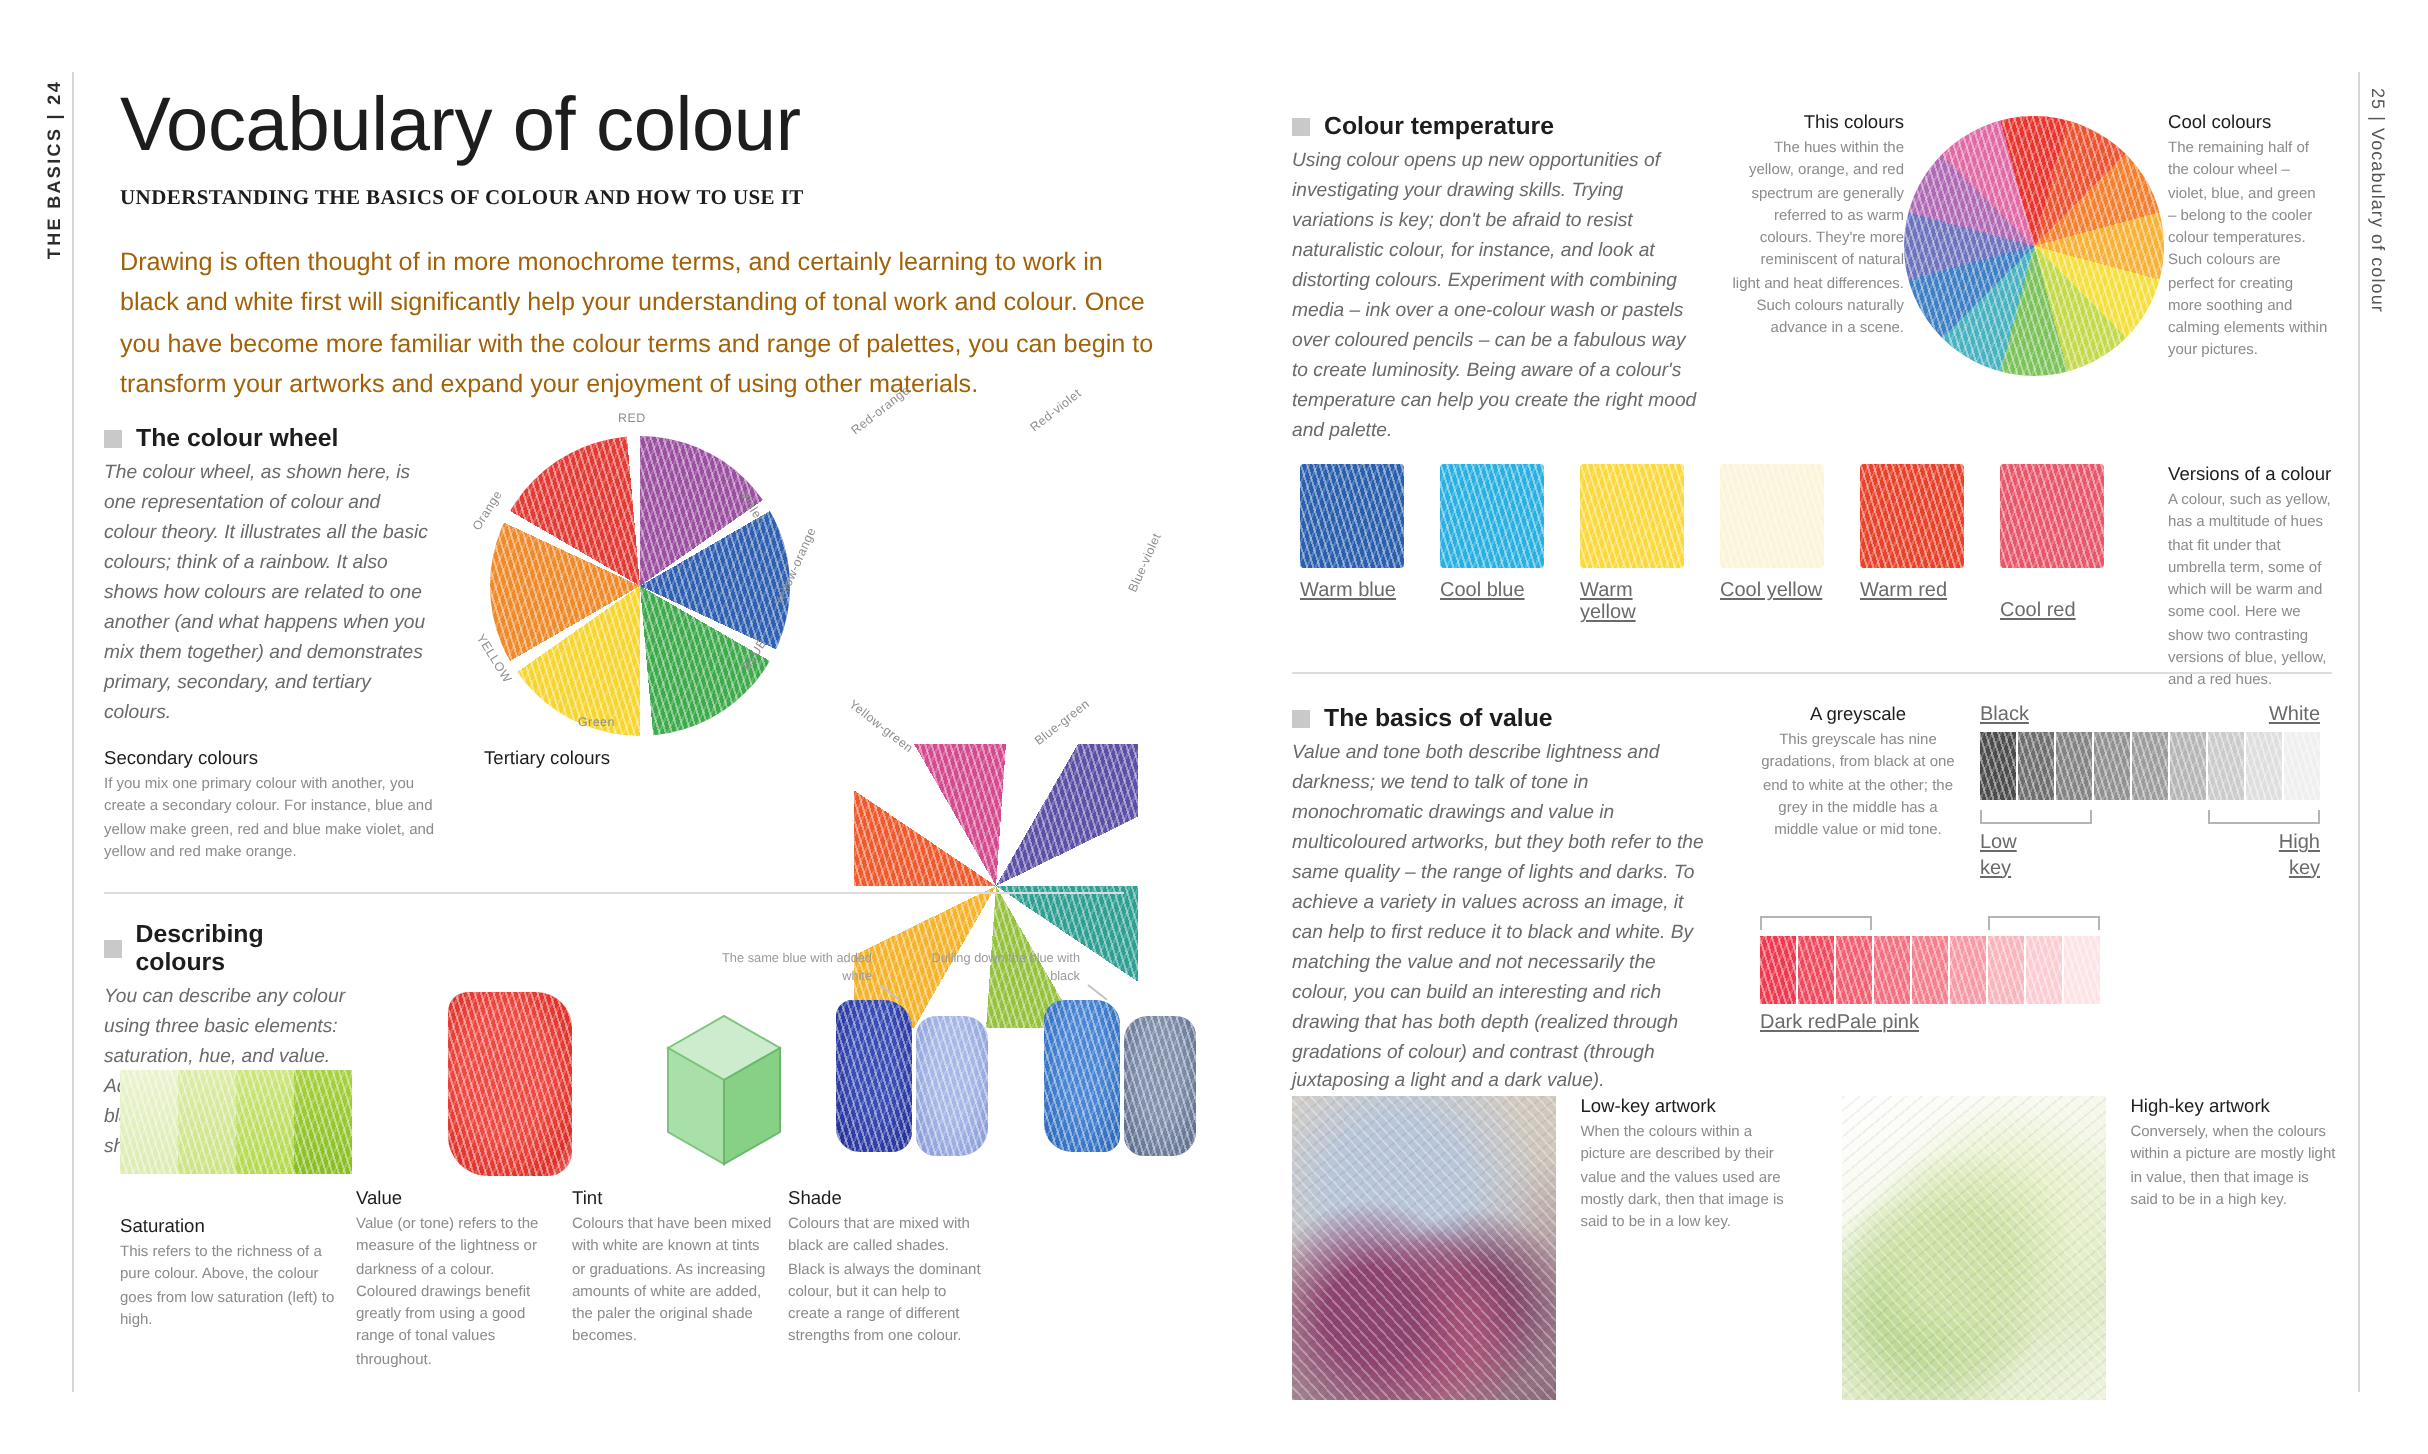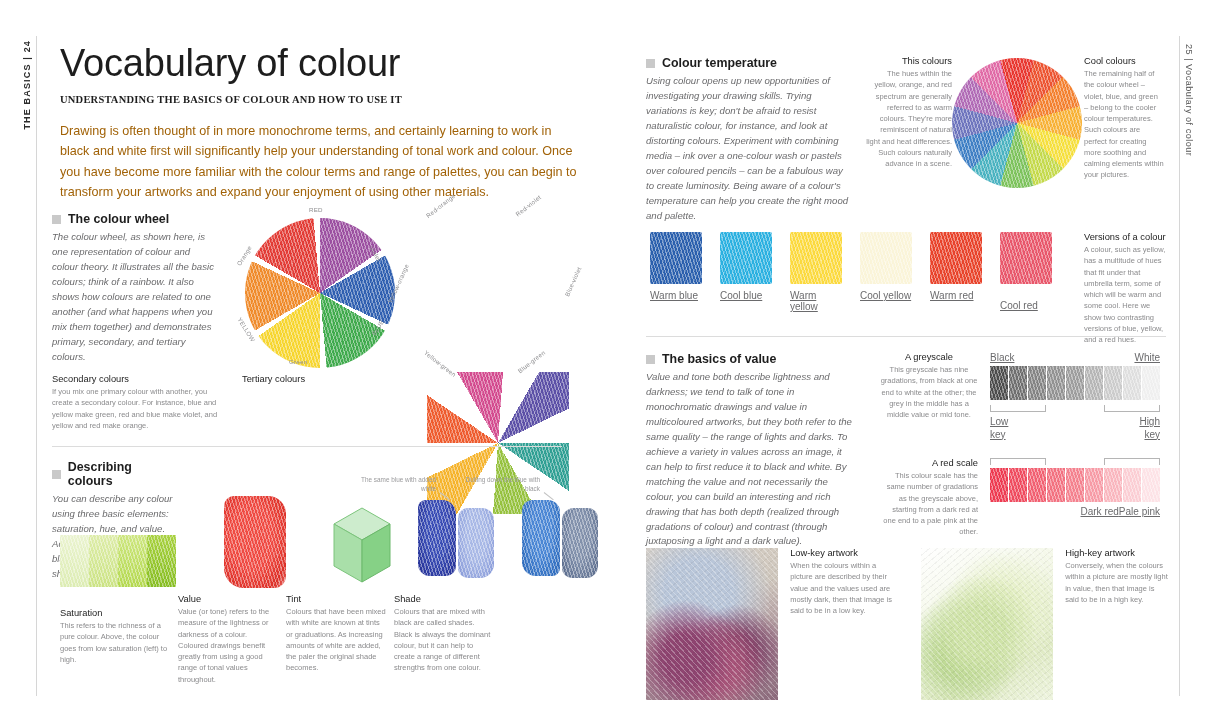--- a/index.html
+++ b/index.html
@@ -413,45 +413,41 @@
         <div style="display:flex; justify-content:space-between; margin-top:4px;">
           <span class="swatch-label" style="width:30px; line-height:1.25;">Low key</span>
           <span class="swatch-label" style="width:30px; text-align:right; line-height:1.25;">High key</span>
         </div>
       </div>
     </div>
   </div>
 
   <div class="r-red">
     <div style="display:flex;">
-      <div style="width:110px; text-align:right; padding-right:12px;">
-        <div class="cap-title">A red scale</div>
-        <div class="cap-body">This colour scale has the same number of gradations as the greyscale above, starting from a dark red at one end to a pale pink at the other.</div>
-      </div>
       <div style="width:170px;">
         <div style="display:flex; justify-content:space-between; margin-bottom:3px;">
           <div class="bracket bracket-up" style="width:56px;">
               <span class="line"></span>
             </div>
           <div class="bracket bracket-up" style="width:56px;">
               <span class="line"></span>
             </div>
         </div>
         <div class="scale-strip" style="gap:1px;">
           <div class="cell scrib" style="width:18px;height:34px;background:#ed3a50;"></div>
           <div class="cell scrib" style="width:18px;height:34px;background:#ef4a5e;"></div>
           <div class="cell scrib" style="width:18px;height:34px;background:#f15f70;"></div>
           <div class="cell scrib" style="width:18px;height:34px;background:#f2707f;"></div>
           <div class="cell scrib" style="width:18px;height:34px;background:#f4808d;"></div>
           <div class="cell scrib" style="width:18px;height:34px;background:#f79aa5;"></div>
           <div class="cell scrib" style="width:18px;height:34px;background:#f9b5bd;"></div>
           <div class="cell scrib" style="width:18px;height:34px;background:#fbcdd3;"></div>
           <div class="cell scrib" style="width:18px;height:34px;background:#fde2e6;"></div>
         </div>
-        <div style="display:flex; justify-content:flex-end; margin-top:4px;">
+        <div style="display:flex; justify-content:flex-start; margin-top:4px;">
           <span class="swatch-label">Dark red</span>
           <span class="swatch-label">Pale pink</span>
         </div>
       </div>
     </div>
   </div>
 
   <div class="r-art">
     <div class="art-img lowkey-art art-texture"></div>
     <div class="art-cap" style="margin-left:12px;">

